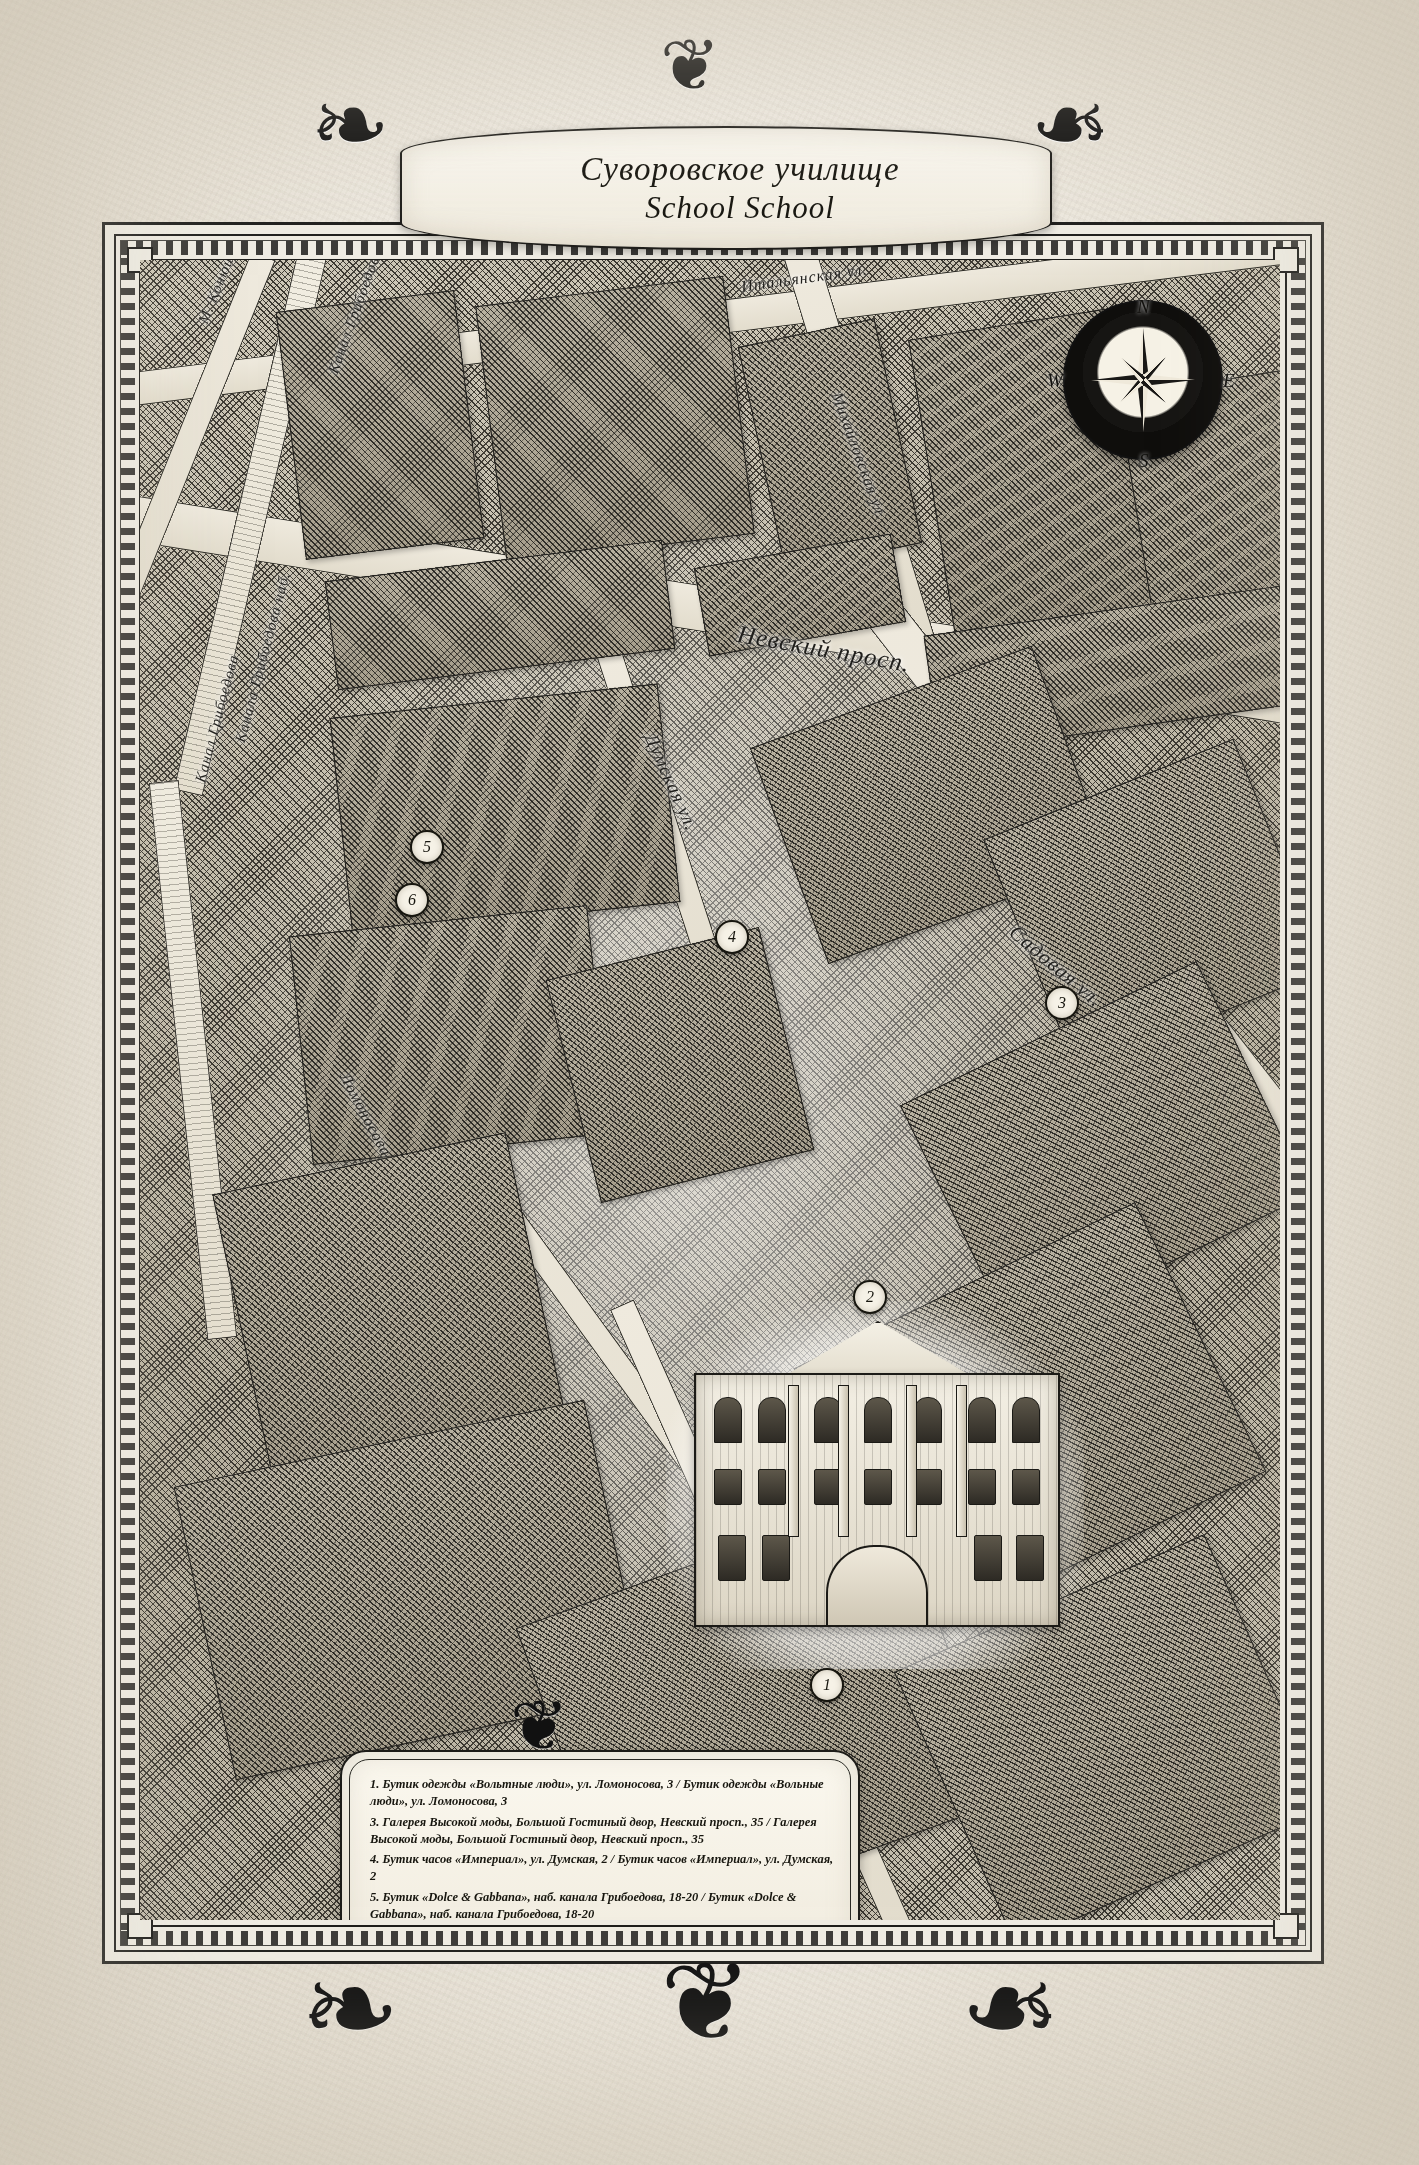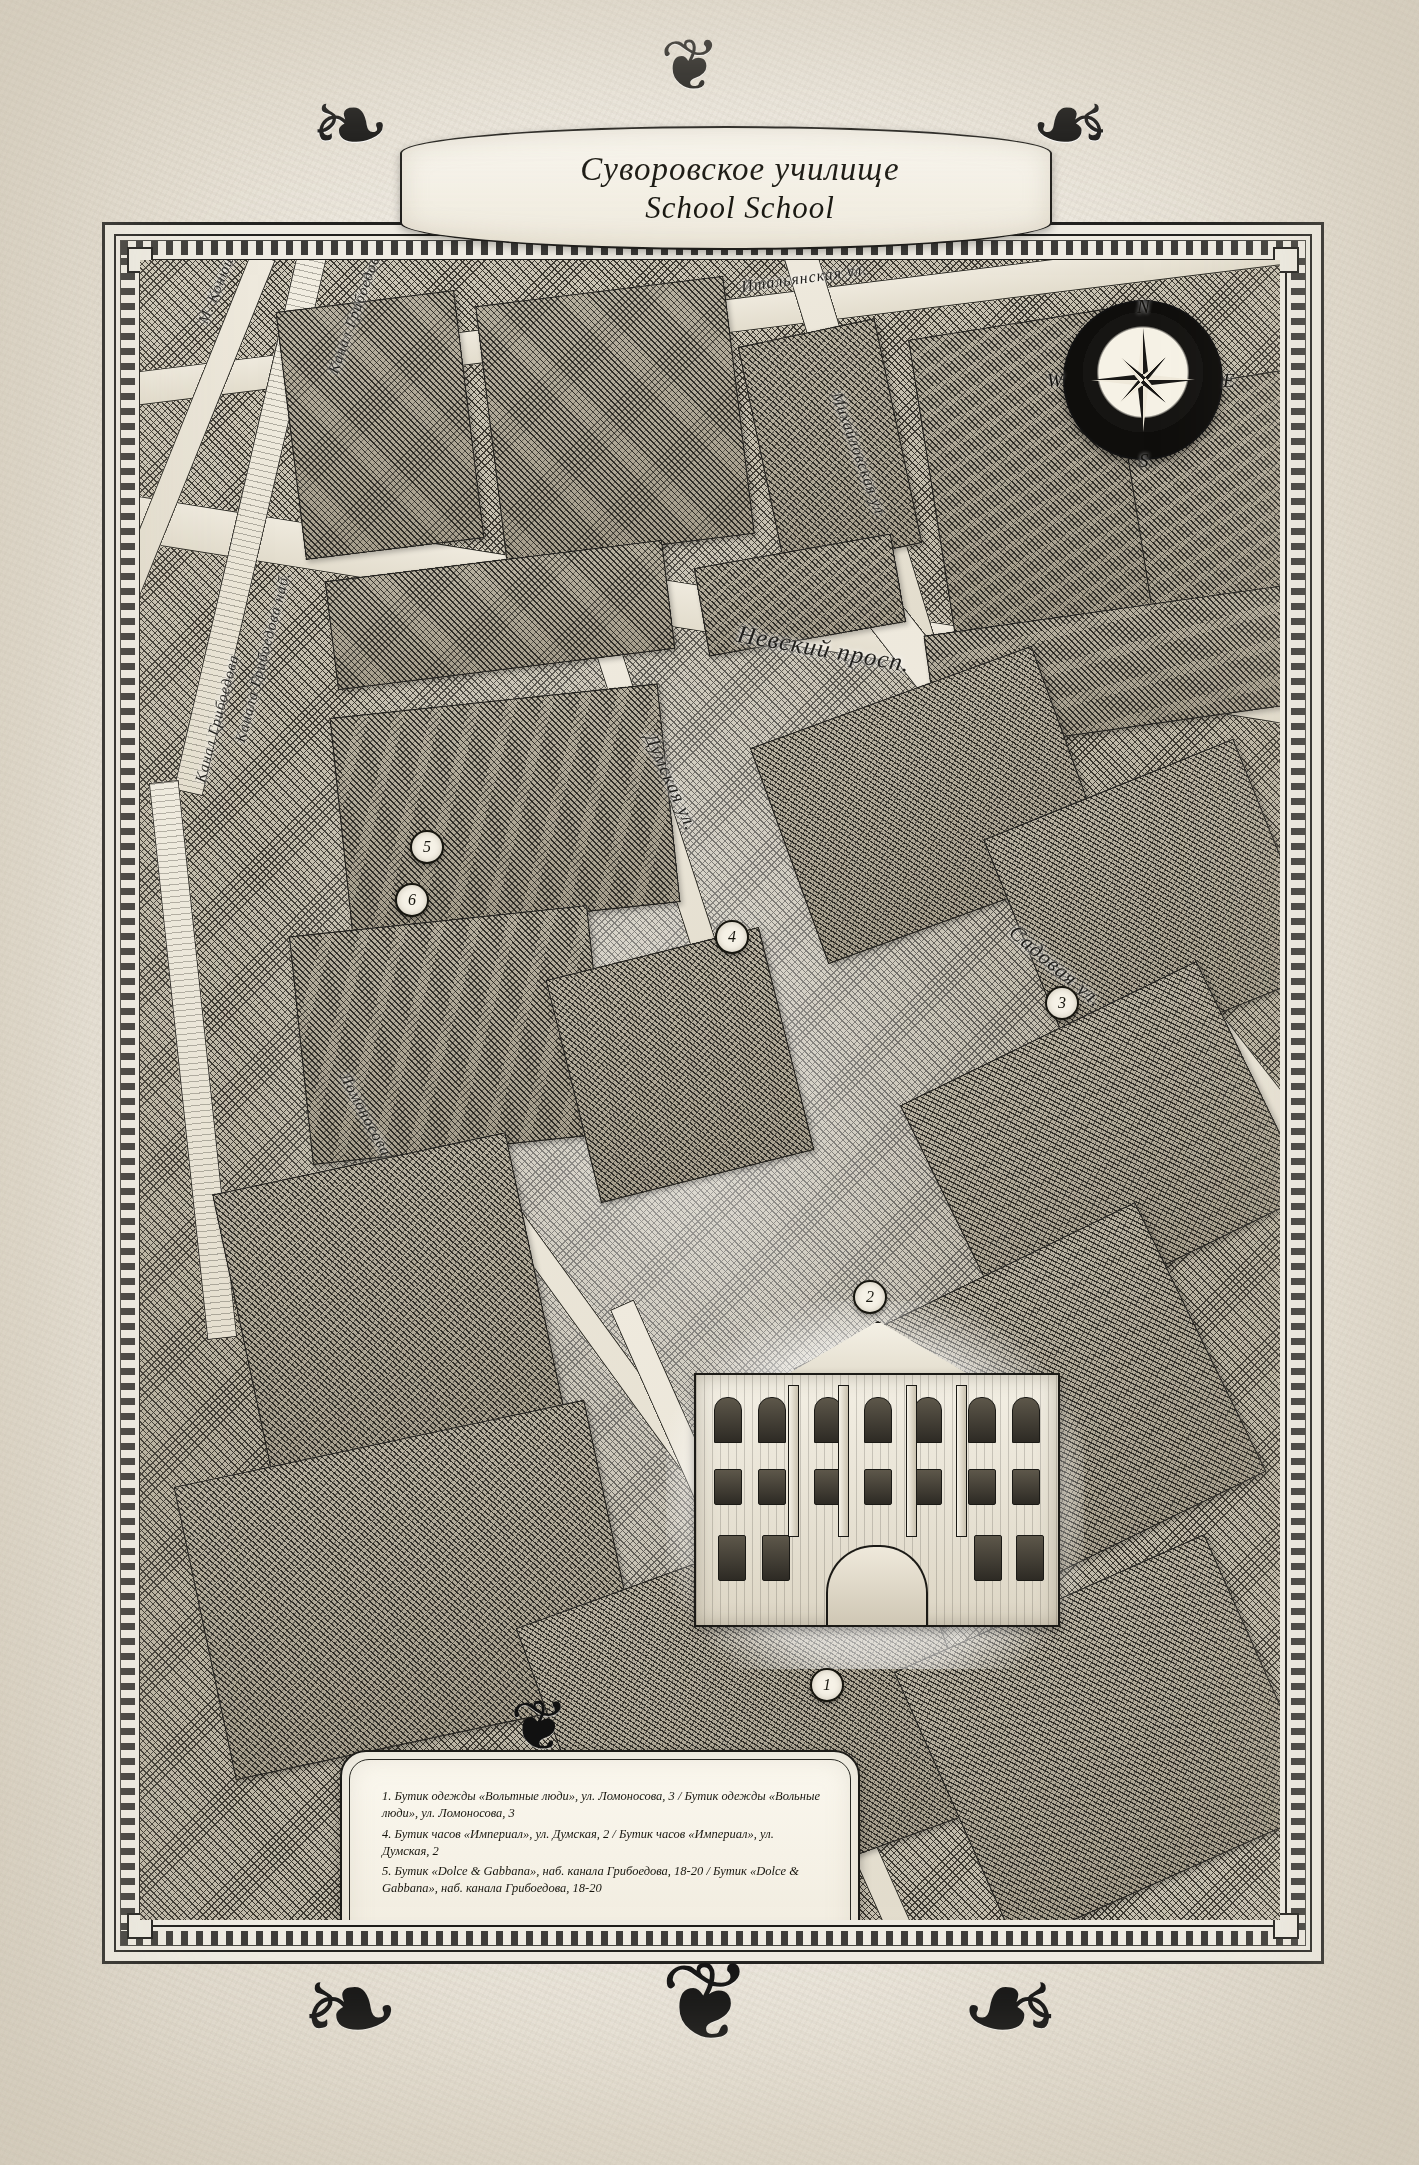--- a/index.html
+++ b/index.html
@@ -212,21 +212,21 @@
     background:linear-gradient(#fbf8ef,#ece6d7);
     border:2px solid #1d1c18;
     border-radius:26px;
     box-shadow:0 4px 12px rgba(0,0,0,.3), inset 0 0 30px rgba(175,165,143,.35);
   }
   #legend .plate:after{
     content:"";position:absolute;inset:7px;border:1px solid #2b2a25;border-radius:20px;
   }
   #legend-list{
     position:absolute;left:30px;top:26px;right:24px;
-    margin:12px;padding:0;list-style:none;
+    margin:0;padding:0;list-style:none;font-weight:bold;
   }
   #legend-list li{
     font-style:italic;font-size:12.5px;line-height:1.38;color:#17160f;
     margin-bottom:3px;
   }
 
   
   .orn{
     position:absolute;color:#111;user-select:none;line-height:1;
     text-shadow:0 1px 0 rgba(255,255,255,.5);
@@ -330,20 +330,21 @@
     <div class="marker" style="left:905px;top:726px">3</div>
     <div class="marker" style="left:575px;top:660px">4</div>
     <div class="marker" style="left:270px;top:570px">5</div>
     <div class="marker" style="left:255px;top:623px">6</div>
 
     <div id="legend">
       <div class="plate"></div>
       <div class="orn" style="left:170px;top:-58px;font-size:70px;">❦</div>
       <ul id="legend-list">
         <li>1. Бутик одежды «Вольтные люди», ул. Ломоносова, 3 / Бутик одежды «Вольные люди», ул. Ломоносова, 3</li>
+        <li>3. Галерея Высокой моды, Большой Гостиный двор, Невский просп., 35 / Галерея Высокой моды, Большой Гостиный двор, Невский просп., 35</li>
         <li>4. Бутик часов «Империал», ул. Думская, 2 / Бутик часов «Империал», ул. Думская, 2</li>
         <li>5. Бутик «Dolce &amp; Gabbana», наб. канала Грибоедова, 18-20 / Бутик «Dolce &amp; Gabbana», наб. канала Грибоедова, 18-20</li>
 
       </ul>
     </div>
 
   </div>
 
   <div id="compass">
     <div class="ring"></div>

